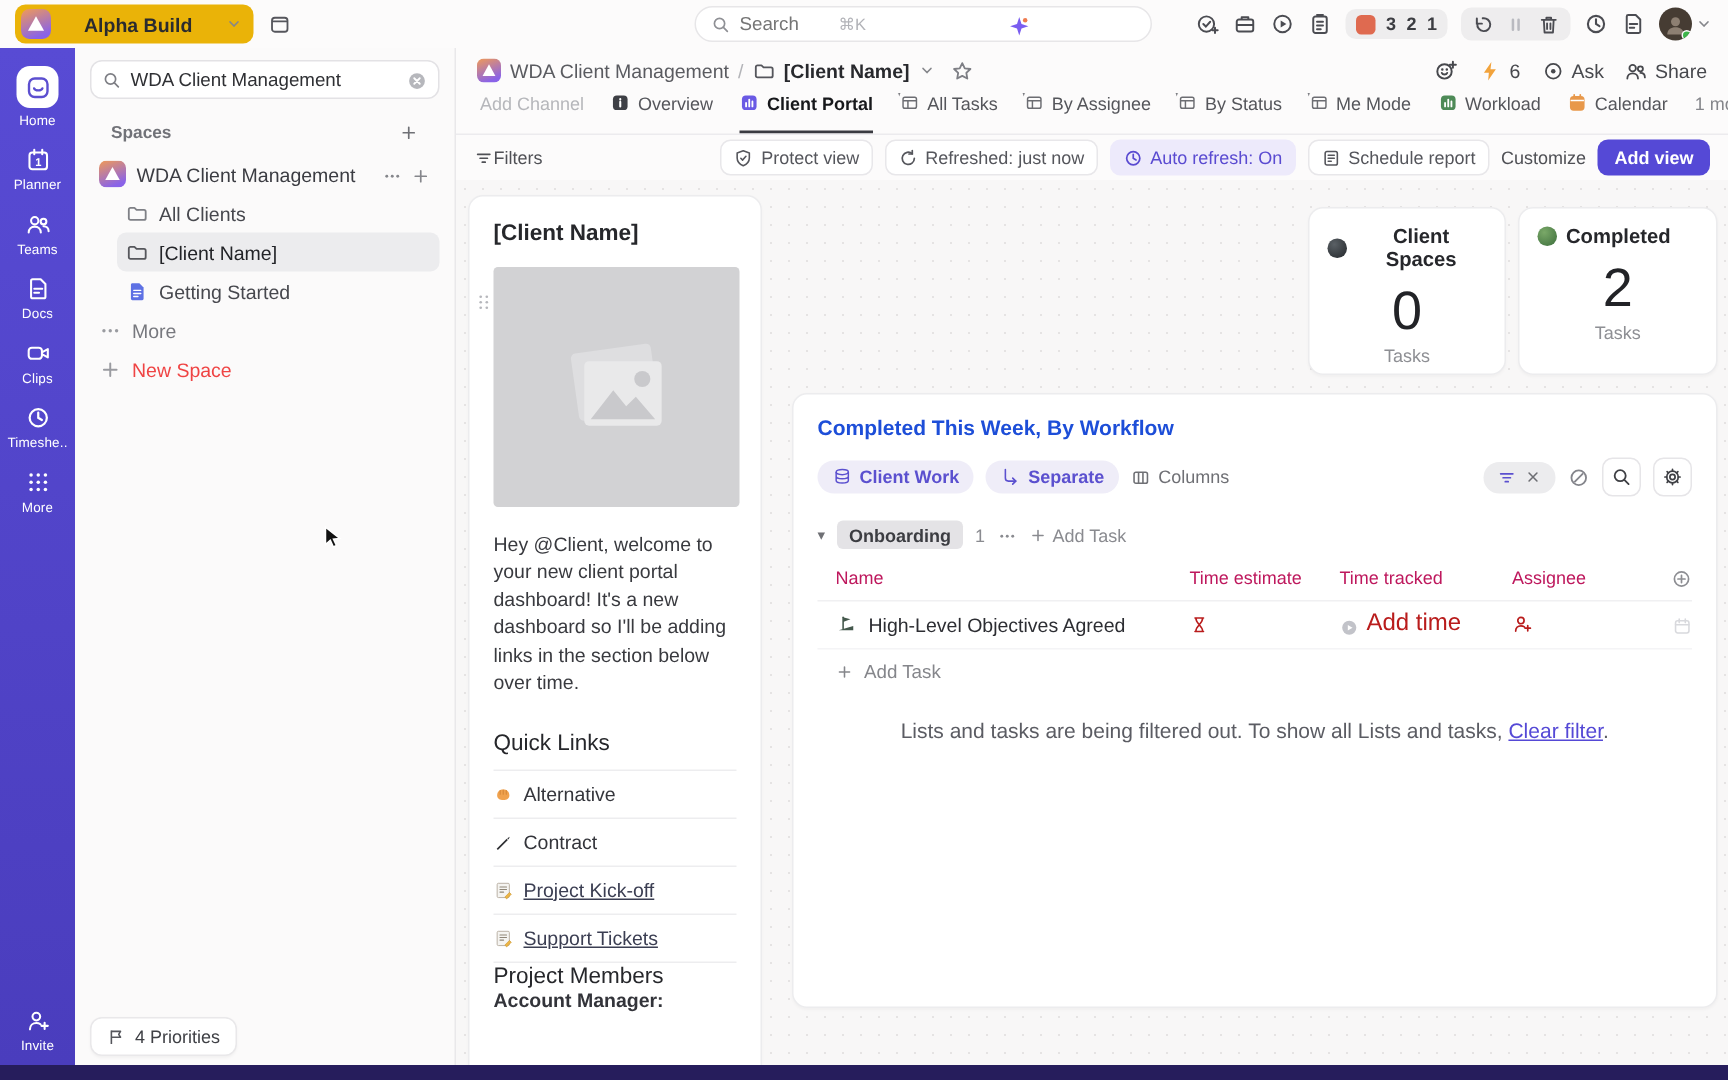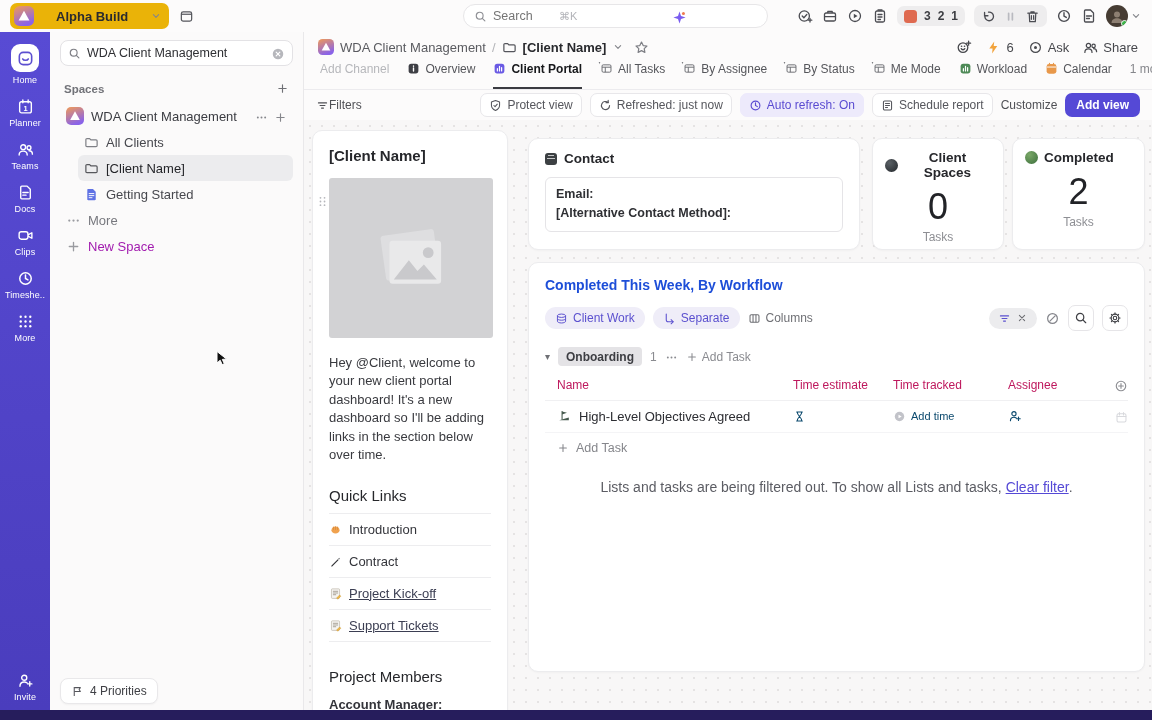--- a/index.html
+++ b/index.html
@@ -29,21 +29,21 @@
 .app{display:flex;height:678px}
 .rail{width:50px;background:linear-gradient(180deg,#584bd4,#4a3dbd);display:flex;flex-direction:column;align-items:center;padding-top:8px;gap:5px}
 .rail-item{display:flex;flex-direction:column;align-items:center;gap:3px;width:46px;padding:4px 0;color:#fff;cursor:pointer}
 .rail-item .lbl{font-size:9px;font-weight:400;letter-spacing:.1px;max-width:46px;overflow:hidden;white-space:nowrap;text-align:center}
 .rail-item.active .box{background:#fff;border-radius:9px;width:28px;height:28px;display:flex;align-items:center;justify-content:center;color:#5c4fd0}
 .rail-invite{margin-top:auto;margin-bottom:4px}
 
 .sidebar{width:254px;background:#fbfafa;border-right:1px solid #e9e8ea;padding:8px 10px;position:relative}
 .sb-search{height:26px;background:#fff;border:1px solid #e3e2e5;border-radius:8px;display:flex;align-items:center;gap:6px;padding:0 7px;color:#7e7f85}
 .sb-search input{border:none;outline:none;flex:1;font-size:12.5px;color:#2f3034;background:transparent;font-family:inherit}
-.sb-head{display:flex;align-items:center;margin:16px 4px 8px;color:#717278;font-size:11.5px;font-weight:600}
+.sb-head{display:flex;align-items:center;margin:16px 14px 8px;color:#717278;font-size:11.5px;font-weight:600}
 .sb-head .sp{margin-left:auto;color:#6f7075}
 .sb-row{display:flex;align-items:center;gap:7px;height:26px;border-radius:6px;padding:0 6px;color:#3b3c42;cursor:pointer}
 .sb-row .grow{flex:1;overflow:hidden;white-space:nowrap;text-overflow:ellipsis;font-size:13px}
 .sb-row .trail{display:flex;gap:6px;color:#85868b}
 .sb-child{margin-left:18px}
 .sb-child .grow{color:#47484e}
 .sb-row.selected{background:#ececee}
 .sb-row.selected .grow{color:#232428}
 .sb-muted{color:#77787e}
 .sb-bottom{position:absolute;left:10px;bottom:6px;display:flex;align-items:center;gap:6px;background:#fff;border:1px solid #e9e8ea;border-radius:8px;padding:5px 10px;font-size:12px;color:#3f4045;box-shadow:0 1px 2px rgba(0,0,0,.04)}
@@ -72,22 +72,22 @@
 .card{position:absolute;background:#fff;border:1px solid #ececee;border-radius:10px;box-shadow:0 1px 2px rgba(20,20,25,.03)}
 
 .client-card{left:8px;top:10px;width:196px;height:640px;padding:16px;overflow:hidden}
 .client-card h2{font-size:15px;color:#26272b}
 .drag{position:absolute;left:3px;top:62px;color:#b6b7bc}
 .imgph{margin-top:14px;width:164px;height:160px;background:#d2d2d4;border-radius:3px;display:flex;align-items:center;justify-content:center}
 .welcome{margin-top:16px;font-size:13px;line-height:1.42;color:#393a3f}
 .qltitle{margin-top:22px;font-size:15px;color:#26272b;padding-bottom:9px;border-bottom:1px solid #ededef}
 .qlrow{display:flex;align-items:center;gap:7px;padding:8px 0;border-bottom:1px solid #ededef;font-size:13px;color:#34353b;cursor:pointer}
 .qlrow.link .t{text-decoration:underline;color:#3b3e52}
-.pmtitle{margin-top:26px;font-size:15px;color:#26272b}
-.pmline{margin-top:12px;font-size:13px;font-weight:700;color:#33343a}
+.pmtitle{font-size:15px;color:#26272b}
+.pmline{margin-top:0;font-size:13px;font-weight:700;color:#33343a}
 
 .contact-card{left:224px;top:18px;width:332px;height:112px;padding:12px 16px}
 .cardhead{display:flex;align-items:center;gap:7px;font-size:13.5px;font-weight:700;color:#26272b}
 .contact-box{margin-top:11px;border:1px solid #e5e4e7;border-radius:6px;padding:7px 10px;font-size:12.5px;font-weight:700;color:#2f3034;line-height:1.55}
 .contact-grid{width:12px;height:12px;border-radius:3px;background:#3c4043;position:relative}
 .contact-grid:after{content:"";position:absolute;inset:2px;background:
  linear-gradient(#fff,#fff) 50% 0/6px 1px no-repeat,
  linear-gradient(#fff,#fff) 0 50%/8px 1px no-repeat;opacity:.7}
 
 .stat-card{top:18px;width:132px;height:112px;padding:11px 12px;text-align:center}
@@ -95,37 +95,37 @@
 .stat-head{display:flex;align-items:center;gap:6px;font-size:13.5px;font-weight:700;color:#26272b;justify-content:flex-start}
 .sdot{width:13px;height:13px;border-radius:50%}
 .dot-dark{background:radial-gradient(circle at 35% 30%,#5a6065,#23272b)}
 .dot-green{background:radial-gradient(circle at 35% 30%,#7aa868,#3c6e3c)}
 .stat-num{margin-top:6px;font-size:36px;font-weight:500;color:#222327}
 .stat-unit{margin-top:2px;font-size:12px;color:#8e8f94}
 
 .work-card{left:224px;top:142px;width:617px;height:410px;padding:14px 16px}
 .wtitle{font-size:14px;font-weight:700;color:#1d4ed8}
 .wctrl{margin-top:12px;display:flex;align-items:center;gap:8px}
-.wpill{display:flex;align-items:center;gap:5px;border-radius:14px;padding:4px 10px;font-size:12px;font-weight:400;cursor:pointer}
+.wpill{display:flex;align-items:flex-start;gap:5px;border-radius:14px;padding:4px 10px;font-size:12px;font-weight:700;cursor:pointer}
 .wpill.purple{background:#efedf8;color:#5b50cf}
 .wghost{display:flex;align-items:center;gap:5px;font-size:12px;color:#6f7075;cursor:pointer}
 .wctrl-r{margin-left:auto;display:flex;align-items:center;gap:8px;color:#84858b}
 .fpill{display:flex;align-items:center;gap:5px;background:#ececee;border-radius:14px;padding:4px 9px;color:#6c6d72;cursor:pointer}
 .sqbtn{width:26px;height:26px;border:1px solid #e6e5e8;border-radius:7px;background:#fff;display:flex;align-items:center;justify-content:center;color:#3f4045;cursor:pointer}
 .grouprow{margin-top:16px;display:flex;align-items:center;gap:8px}
 .gchev{color:#6f7075;font-size:10px}
 .gbadge{background:#e4e3e6;border-radius:4px;padding:2.5px 8px;font-size:12px;font-weight:700;color:#3c3d42}
 .gcount{font-size:12px;color:#8a8b90}
 .gadd{display:flex;align-items:center;gap:4px;font-size:12px;color:#8a8b90;cursor:pointer}
 .thead{margin-top:12px;display:flex;align-items:center;font-size:12px;color:#be185d;padding-bottom:7px;border-bottom:1px solid #f0f0f2}
 .col-name{flex:1;padding-left:12px}
 .col-te{width:100px}.col-tt{width:115px}.col-as{width:90px}.col-pl{width:30px;text-align:right;color:#8d8e93}
 .trow{display:flex;align-items:center;height:32px;border-bottom:1px solid #f4f4f6;font-size:13px;color:#2c2d32}
 .trow .nm{display:flex;align-items:center;gap:8px;font-weight:500}
-.cell-mut{color:#0c4a6e;font-size:11px;display:flex;align-items:flex-start;gap:5px}
+.cell-mut{color:#b91c1c;font-size:16px;display:flex;align-items:flex-end;gap:5px}
 .addtask{display:flex;align-items:center;gap:7px;height:30px;font-size:12.5px;color:#85868b;padding-left:12px;cursor:pointer}
 .notice{margin-top:16px;text-align:center;font-size:14px;color:#5b5c63}
 .notice a{color:#5549d6;cursor:pointer;text-decoration:underline}
 .bottomstrip{position:absolute;left:0;right:0;bottom:0;height:10px;background:#261d5c}
 .cursor{position:absolute;left:214px;top:350px;z-index:50;pointer-events:none}
 </style>
 </head>
 <body>
 
 <svg width="0" height="0" style="position:absolute">
@@ -560,21 +560,21 @@
     <div class="sb-row sb-muted">
       <svg class="ic ic15" style="color:#9a9ba0">
           <use href="#i-dots"></use>
         </svg>
       <span class="grow">More</span>
     </div>
     <div class="sb-row sb-muted">
       <svg class="ic ic15" style="color:#9a9ba0">
           <use href="#i-plus"></use>
         </svg>
-      <span class="grow" style="color:#a21caf">New Space</span>
+      <span class="grow" style="color:#ef4444">New Space</span>
     </div>
     <div class="sb-bottom">
       <svg class="ic ic13" style="color:#55565c">
           <use href="#i-flag"></use>
         </svg>
       <span>4 Priorities</span>
     </div>
   </div>
 
   <div class="main">
@@ -747,21 +747,21 @@
           <svg style="width:86px;height:86px">
               <use href="#i-imgph"></use>
             </svg>
         </div>
         <p class="welcome">Hey @Client, welcome to your new client portal dashboard! It's a new dashboard so I'll be adding links in the section below over time.</p>
         <div class="qltitle">Quick Links</div>
         <div class="qlrow">
           <svg class="ic ic13">
               <use href="#i-wave"></use>
             </svg>
-          <span class="t">Introduction</span>
+          <span class="t">Alternative</span>
         </div>
         <div class="qlrow">
           <svg class="ic ic13">
               <use href="#i-pen"></use>
             </svg>
           <span class="t">Contract</span>
         </div>
         <div class="qlrow link">
           <svg class="ic ic13">
               <use href="#i-memo"></use>
@@ -771,30 +771,20 @@
         <div class="qlrow link">
           <svg class="ic ic13">
               <use href="#i-memo"></use>
             </svg>
           <span class="t">Support Tickets</span>
         </div>
         <div class="pmtitle">Project Members</div>
         <div class="pmline">Account Manager:</div>
       </div>
 
-      <div class="card contact-card">
-        <div class="cardhead">
-          <span class="contact-grid"></span>
-          <span>Contact</span>
-        </div>
-        <div class="contact-box">
-          <div>Email:</div>
-          <div>[Alternative Contact Method]:</div>
-        </div>
-      </div>
 
       <div class="card stat-card stat1">
         <div class="stat-head">
           <span class="sdot dot-dark"></span>
           <span>Client Spaces</span>
         </div>
         <div class="stat-num">0</div>
         <div class="stat-unit">Tasks</div>
       </div>
       <div class="card stat-card stat2">

